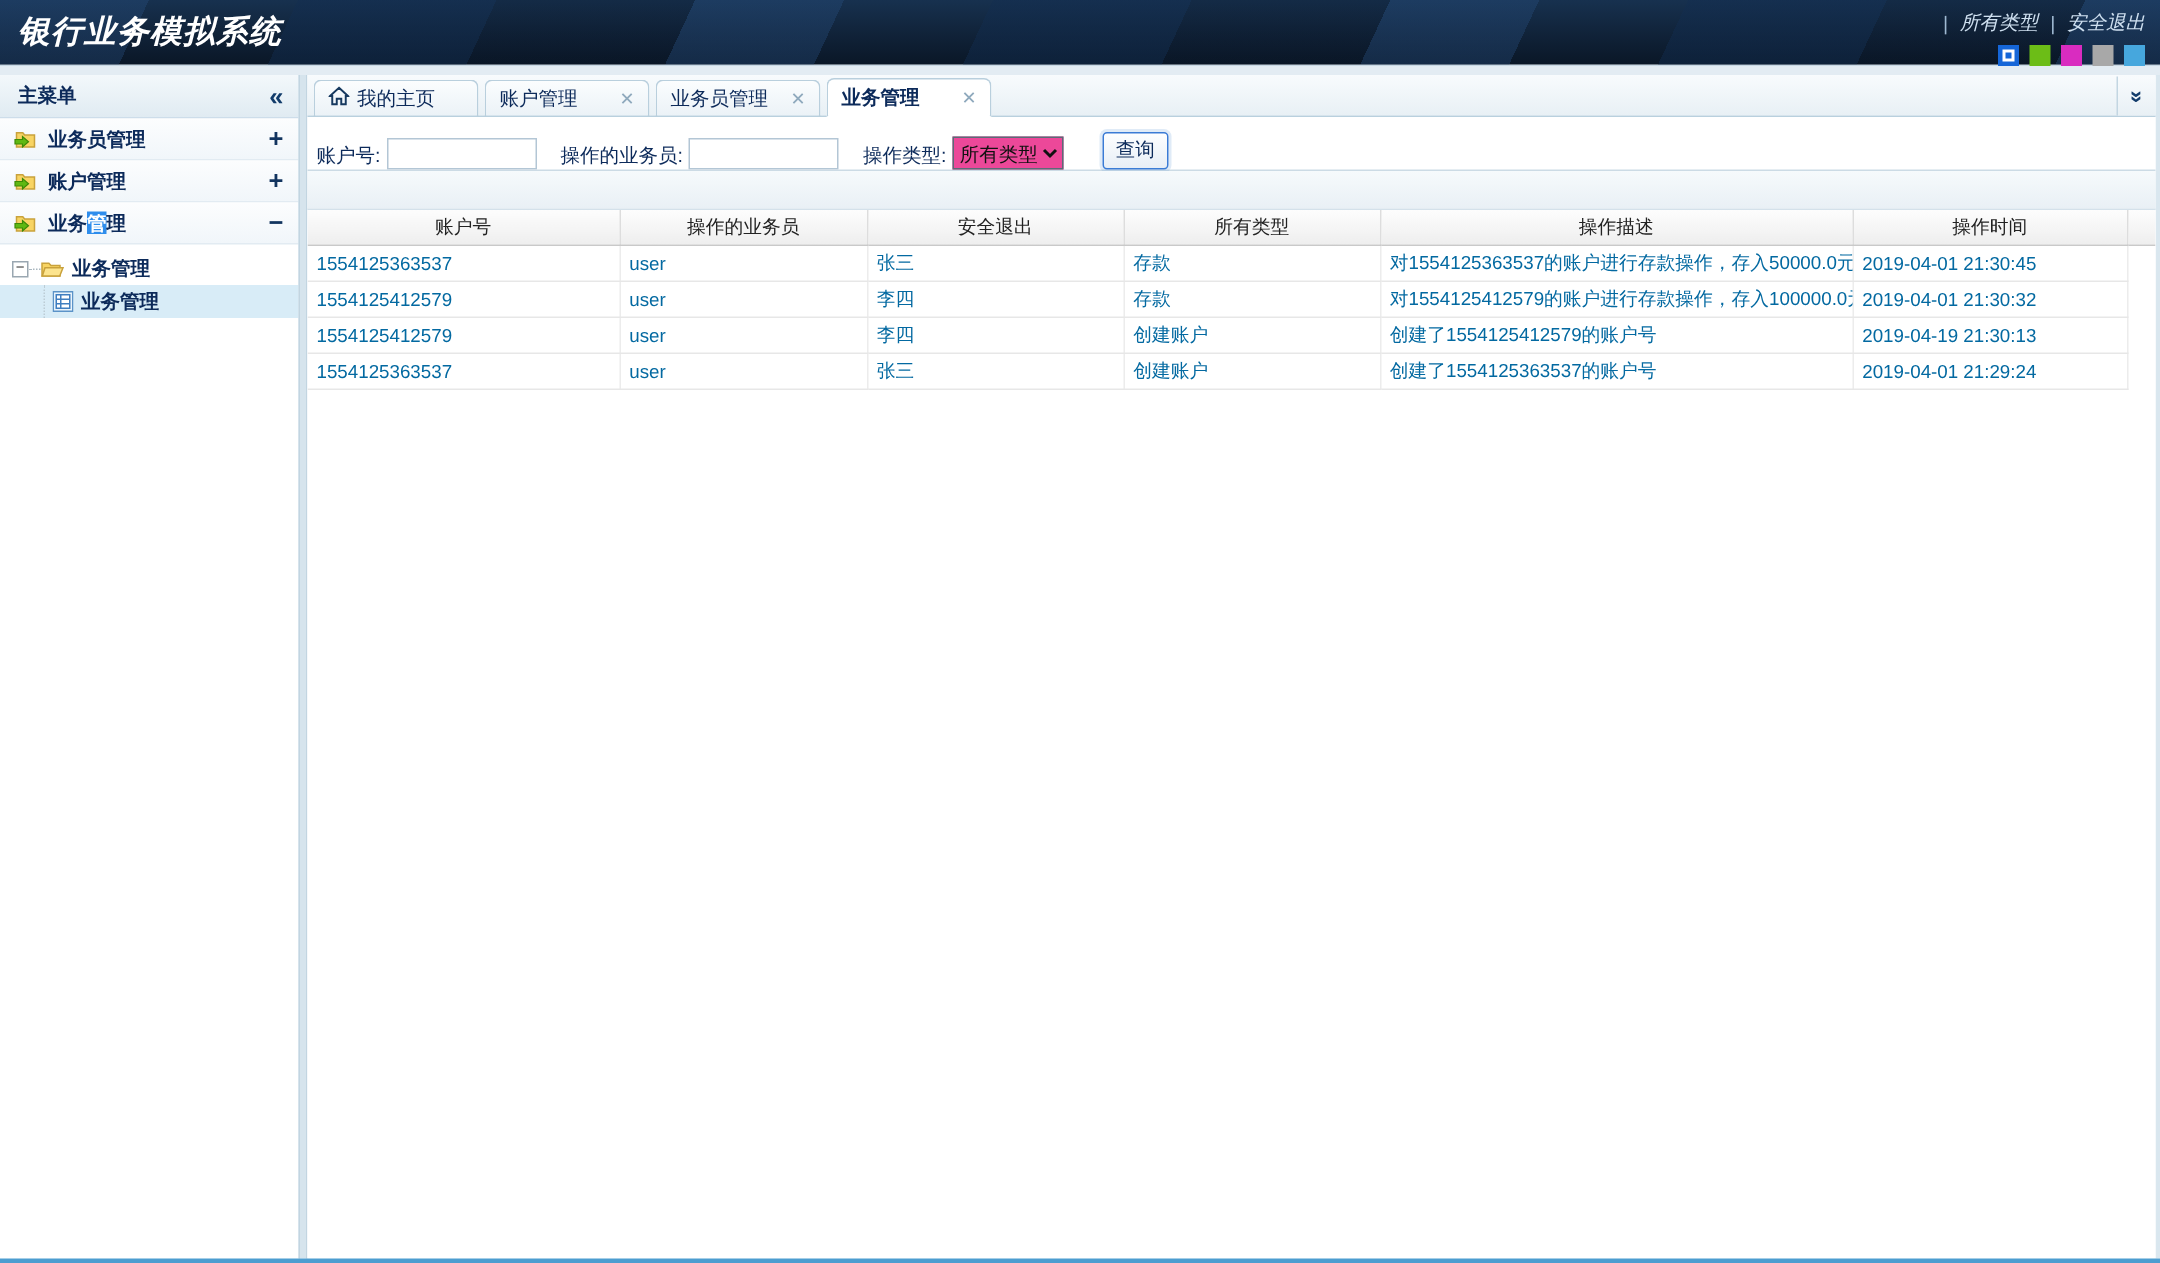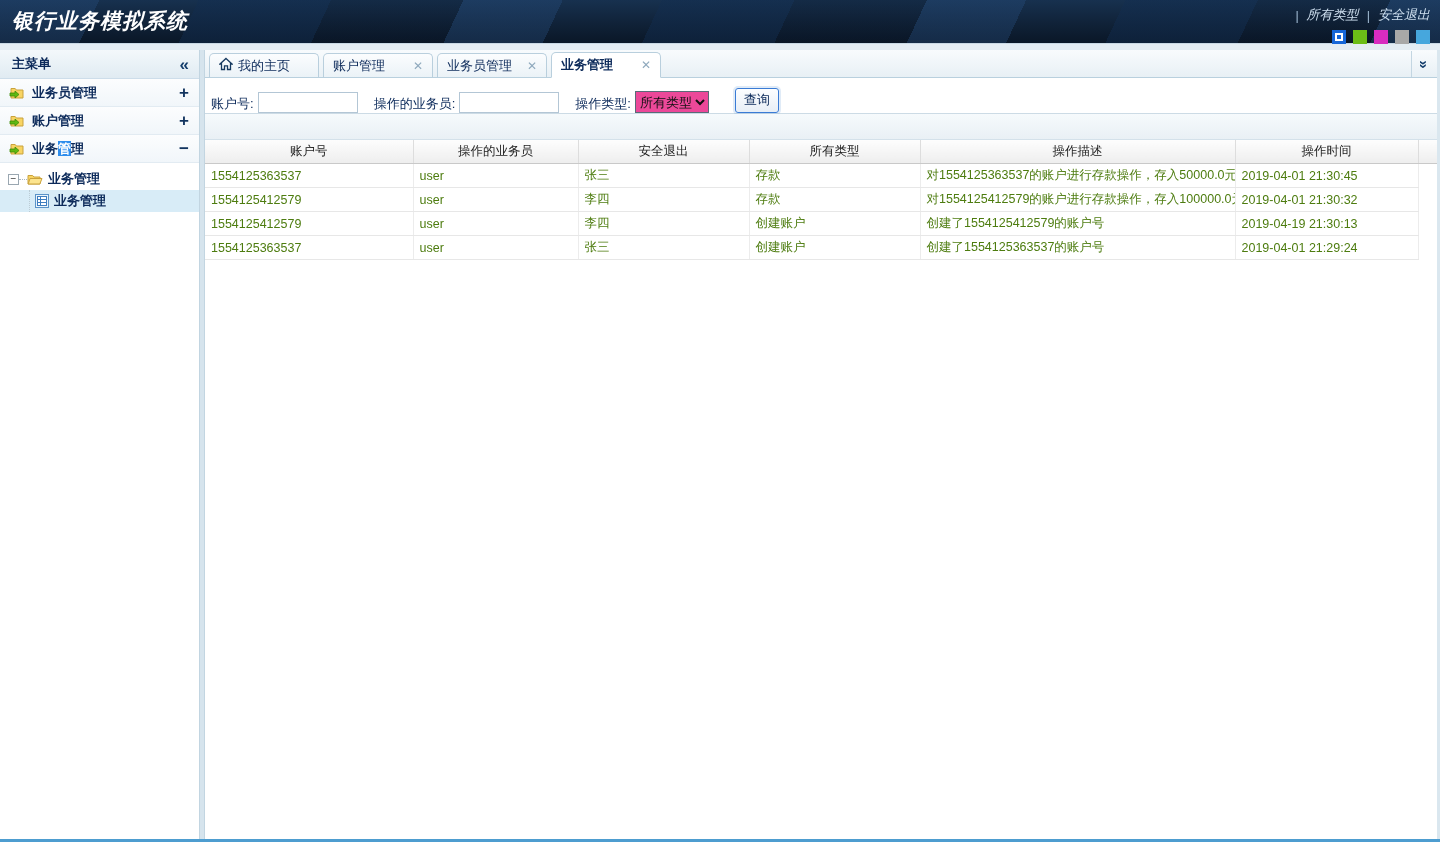--- a/index.html
+++ b/index.html
@@ -104,21 +104,21 @@
   
   .grid-wrap { flex:1 1 auto; overflow:hidden; background:#fff; }
   table.grid { border-collapse:collapse; table-layout:fixed; width:100%; }
   table.grid th {
     background:linear-gradient(180deg,#fdfdfd,#eeeeee); border-right:1px solid #dddddd; border-bottom:1px solid #c9c9c9;
     font-size:12.5px; font-weight:normal; color:#222; text-align:center; padding:3px 6px; height:22px; cursor:pointer;
     white-space:nowrap; overflow:hidden;
   }
   table.grid th.filler { border-right:none; cursor:default; }
   table.grid td {
-    border-right:1px solid #ececec; border-bottom:1px solid #e7e7e7; font-size:12.5px; color:#4d7c0f;
+    border-right:1px solid #ececec; border-bottom:1px solid #e7e7e7; font-size:12.5px; color:#0369a1;
     padding:3px 6px; height:22px; white-space:nowrap; overflow:hidden;
   }
   table.grid td.filler { border-right:none; border-bottom:none; background:#fff; }
 
   
   .bottom-edge { height:3px; flex:0 0 3px; background:#4d9dd0; }
 </style>
 </head>
 <body>
 

